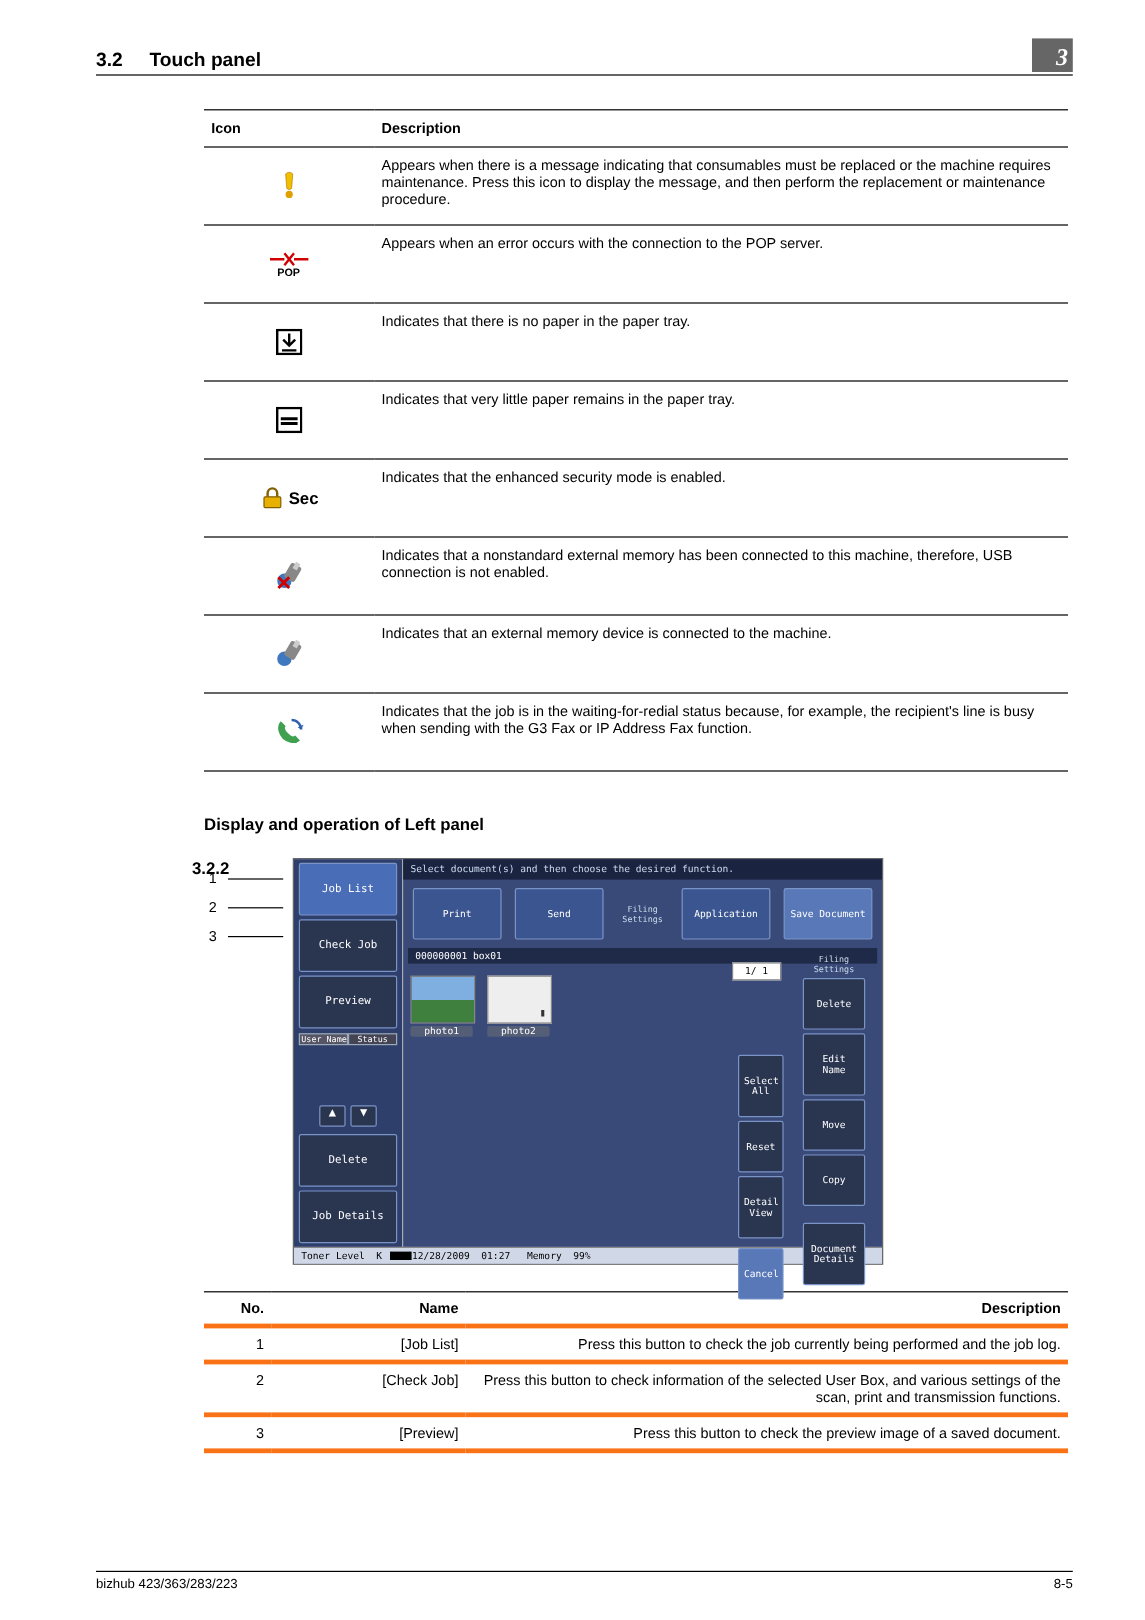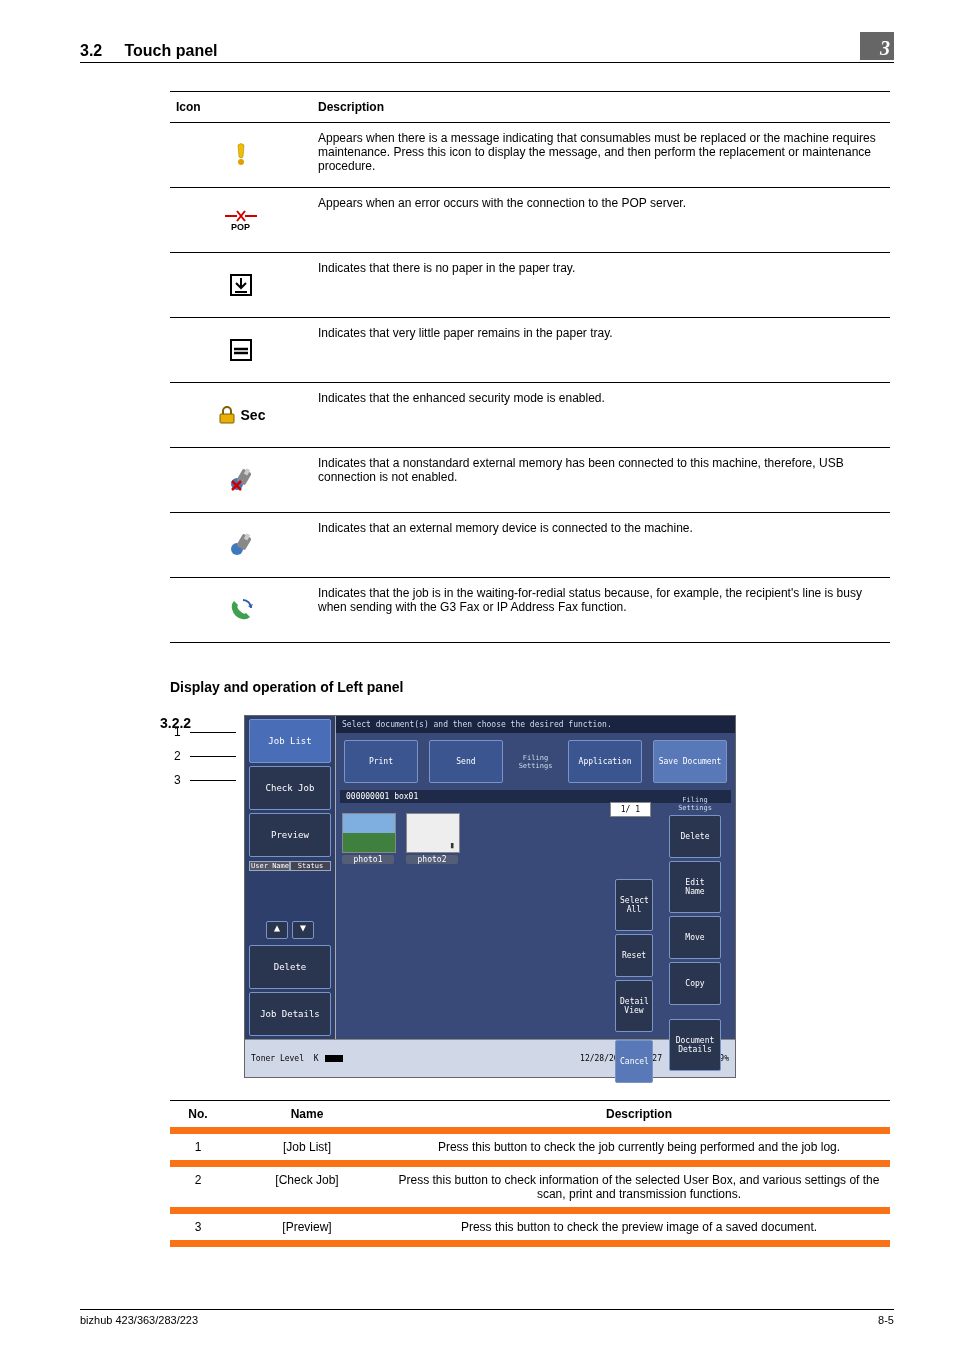--- a/index.html
+++ b/index.html
@@ -31,25 +31,25 @@
   .thumbs{display:flex;margin:10px 6px;gap:12px;}
   .thumb{width:52px;}
   .thumb .img{width:52px;height:38px;background:linear-gradient(180deg,#7faee0 0%,#7faee0 50%,#3f803f 50%,#3f803f 100%);border:1px solid #888;}
   .thumb .lbl{background:#555e77;color:#fff;font-size:8px;text-align:center;border-radius:2px;margin-top:2px;}
   .rightbtns{position:absolute;right:10px;top:80px;width:60px;}
   .rightbtns .btn{font-size:8px;}
   .ss-right-wrap{position:relative;height:230px;}
   .midbtns{position:absolute;right:78px;top:160px;width:46px;}
   .midbtns .btn{font-size:8px;}
   .pageind{position:absolute;right:84px;top:86px;background:#fff;color:#000;font-size:8px;padding:2px 10px;border:1px solid #888;}
-  .ss-footer{background:#d0d8e8;color:#000;font-size:8px;padding:14px 6px;display:flex;justify-content:space-between;border-top:1px solid #888;}
+  .ss-footer{background:#d0d8e8;color:#000;font-size:8px;padding:2px 6px;display:flex;justify-content:flex-start;border-top:1px solid #888;}
   .lefticons{display:flex;justify-content:center;gap:4px;margin-top:50px;}
   .lefticons .sq{width:20px;height:16px;background:#2a3550;border:1px solid #7a94c8;border-radius:2px;color:#fff;text-align:center;font-size:10px;}
   table.numtbl{width:720px;margin:22px 0 0 90px;border-collapse:collapse;}
-  table.numtbl th, table.numtbl td{border-top:1px solid #000;border-bottom:7px solid #f97316;padding:6px 6px;vertical-align:top;text-align:center;font-size:12px;}
+  table.numtbl th, table.numtbl td{border-top:1px solid #000;border-bottom:4px solid #f97316;padding:6px 6px;vertical-align:top;text-align:right;font-size:12px;}
   table.numtbl th{font-weight:bold;}
   table.numtbl .c1{width:44px;}
   table.numtbl .c2{width:150px;}
   .ftr{position:absolute;bottom:24px;left:80px;right:60px;border-top:1px solid #000;display:flex;justify-content:space-between;font-size:11px;padding-top:4px;}
   
   .ic{display:inline-block;vertical-align:middle;}
   svg{display:block;margin:0 auto;}
 </style>
 </head>
 <body>

